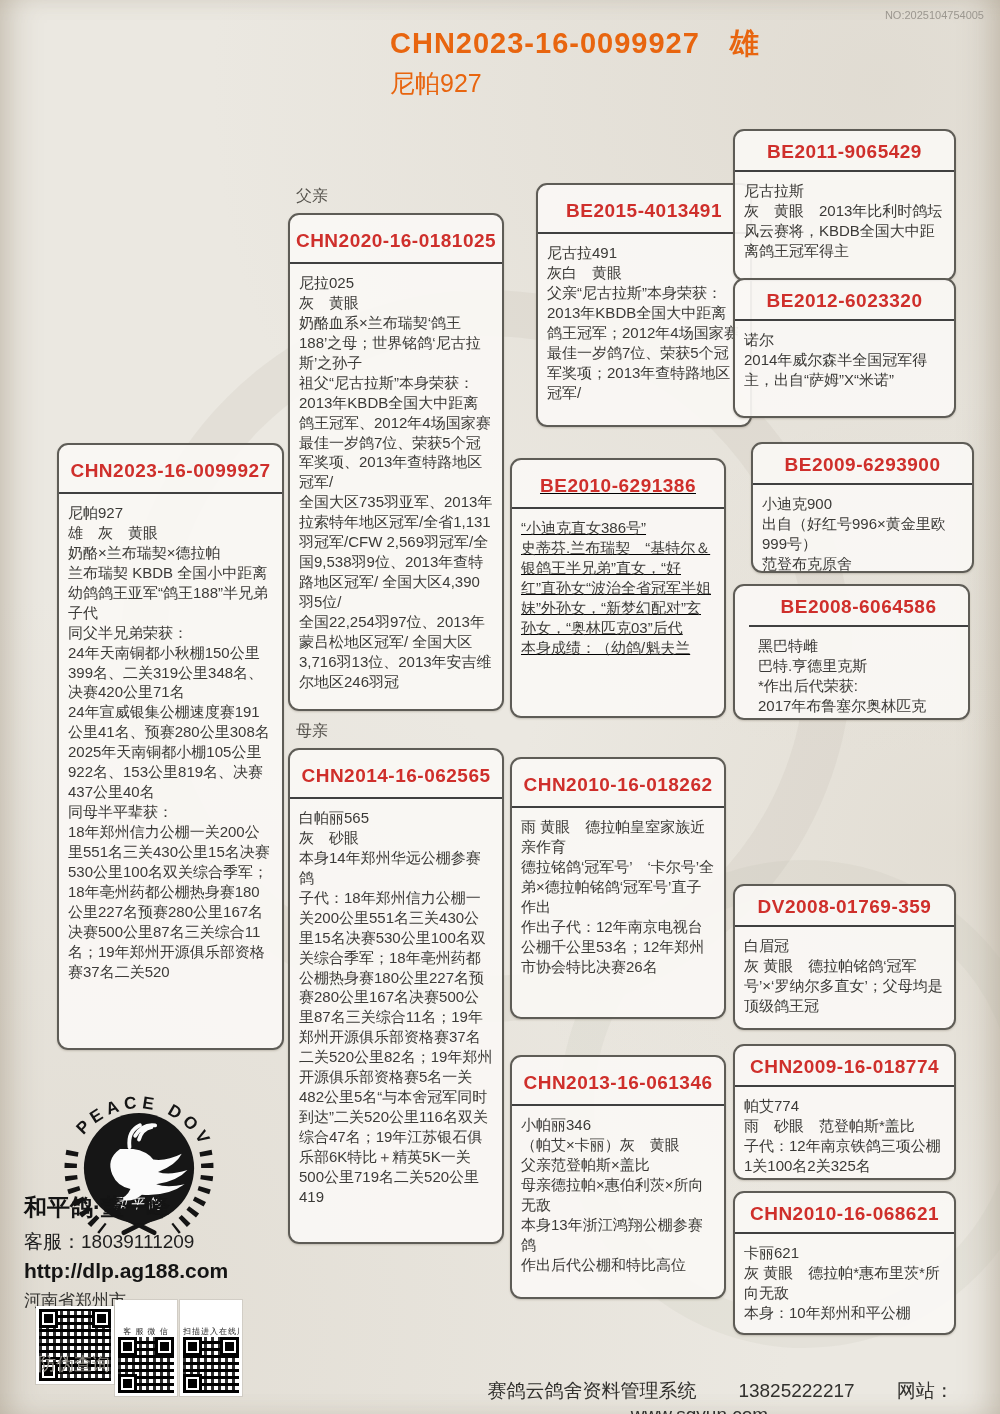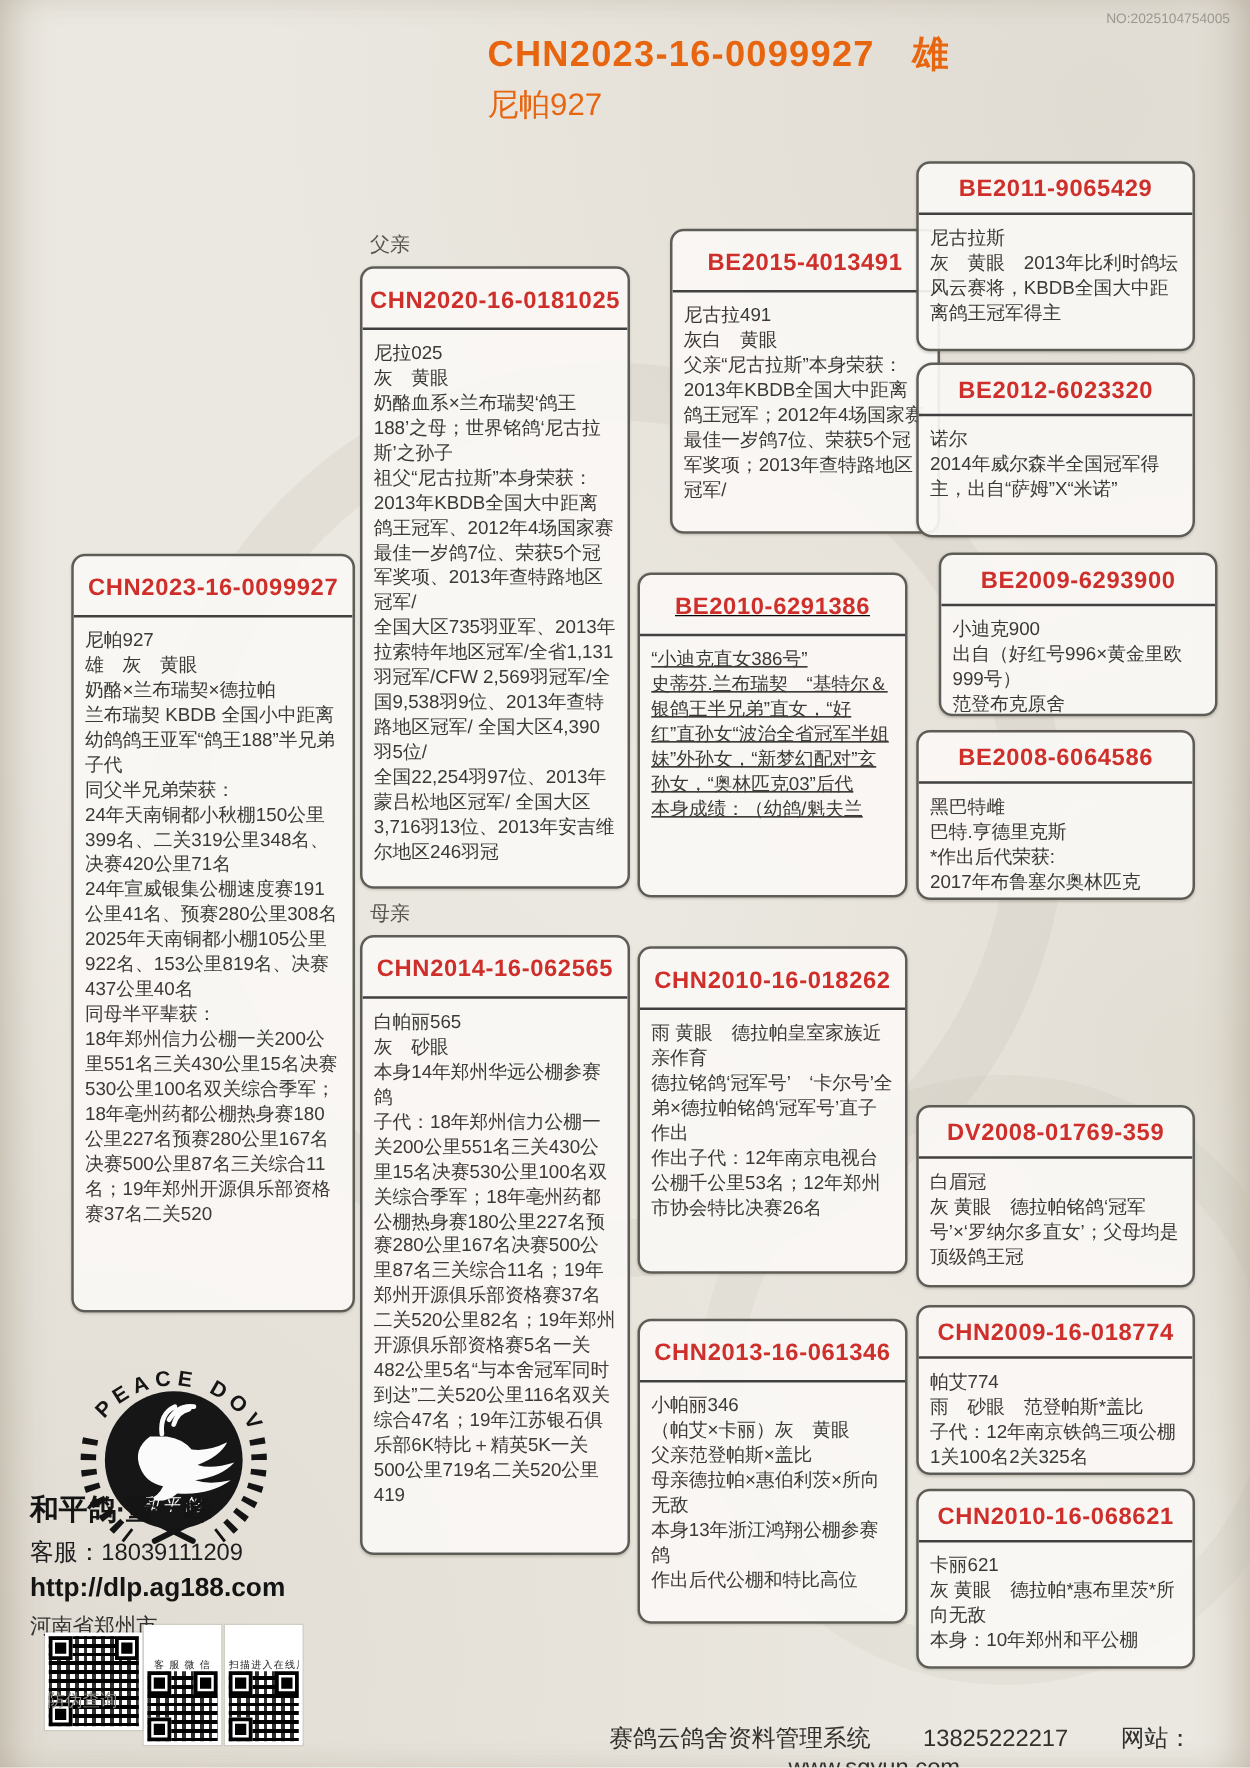--- a/index.html
+++ b/index.html
@@ -33,23 +33,23 @@
   .g4 .box-h{padding:10px 3px 7px;font-size:19px;}
 
   .p-sub {left:57px; top:443px; width:223px; height:603px;}
   .p-f   {left:288px;top:213px; width:212px; height:494px;}
   .p-m   {left:288px;top:748px; width:212px; height:492px;}
   .p-g3a {left:522px;top:183px; width:212px; height:240px;margin-left:14px;}
   .p-g3b {left:510px;top:458px; width:212px; height:256px;text-decoration:underline;}
   .p-g3c {left:510px;top:757px; width:212px; height:258px;}
   .p-g3d {left:510px;top:1055px;width:212px; height:240px;}
   .p-g4a {left:733px;top:129px; width:219px; height:148px;}
-  .p-g4b {left:733px;top:290px; width:219px; height:136px;border-radius:13px;}
+  .p-g4b {left:733px;top:278px; width:219px; height:136px;}
   .p-g4c {left:751px;top:442px; width:219px; height:127px;}
-  .p-g4d {left:733px;top:584px; width:219px; height:132px;}
+  .p-g4d {left:733px;top:584px; width:219px; height:132px;padding-left:14px;}
   .p-g4e {left:733px;top:742px; width:219px; height:131px;}
   .p-g4f {left:733px;top:884px; width:219px; height:142px;}
   .p-g4g {left:733px;top:1044px;width:219px; height:132px;}
   .p-g4h {left:733px;top:1191px;width:219px; height:140px;}
 
   .brand{position:absolute;left:24px;top:1192px;color:#141414;}
   .brand .loft{font-size:23px;font-weight:bold;}
   .brand .svc{font-size:19px;margin-top:6px;color:#1d1d1d;}
   .brand .url{font-size:21px;font-weight:bold;margin-top:4px;}
   .brand .reg{font-size:17px;margin-top:6px;color:#33322f;}
@@ -61,21 +61,21 @@
        repeating-linear-gradient(90deg, rgba(0,0,0,.82) 0 3px, transparent 3px 7px),
        repeating-linear-gradient(0deg, #000 0 3px, #fff 3px 7px);}
   .fd{position:absolute;width:13px;height:13px;border:3px solid #000;background:#fff;}
   .fd::after{content:"";position:absolute;inset:2px;background:#000;}
   .fd.tl{left:0;top:0}.fd.tr{right:0;top:0}.fd.bl{left:0;bottom:0}
   .qr1{left:36px;top:1306px;width:72px;height:72px;}
   .qr2{left:115px;top:1300px;width:56px;}
   .qr3{left:180px;top:1300px;width:56px;}
   .qr2 .pat,.qr3 .pat{width:56px;height:56px;}
   .qr1 .pat{width:72px;height:72px;}
-  .qr-label{position:absolute;left:38px;top:1352px;font-size:14px;color:#8d8a83;}
+  .qr-label{position:absolute;left:38px;top:1352px;font-size:18px;color:#8d8a83;}
 
   .footer{position:absolute;left:430px;top:1378px;width:560px;text-align:center;
           font-size:19px;color:#31302d;}
   .footer span{margin:0 21px;}
 </style>
 </head>
 <body>
 
 <div id="page">
   <div class="wm wm1"></div>

